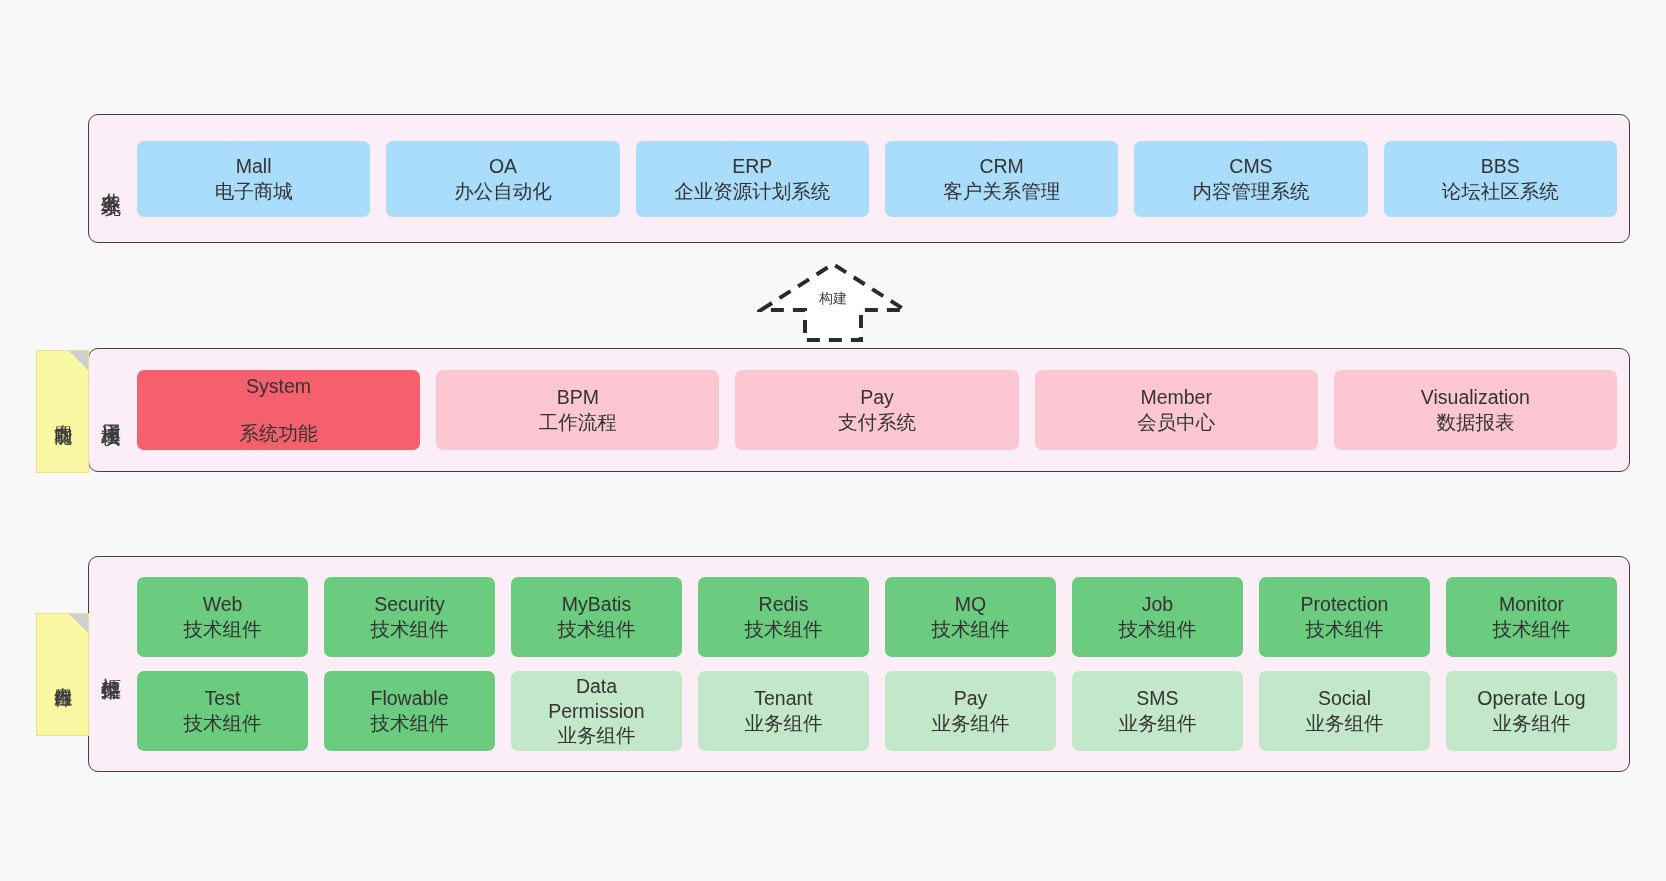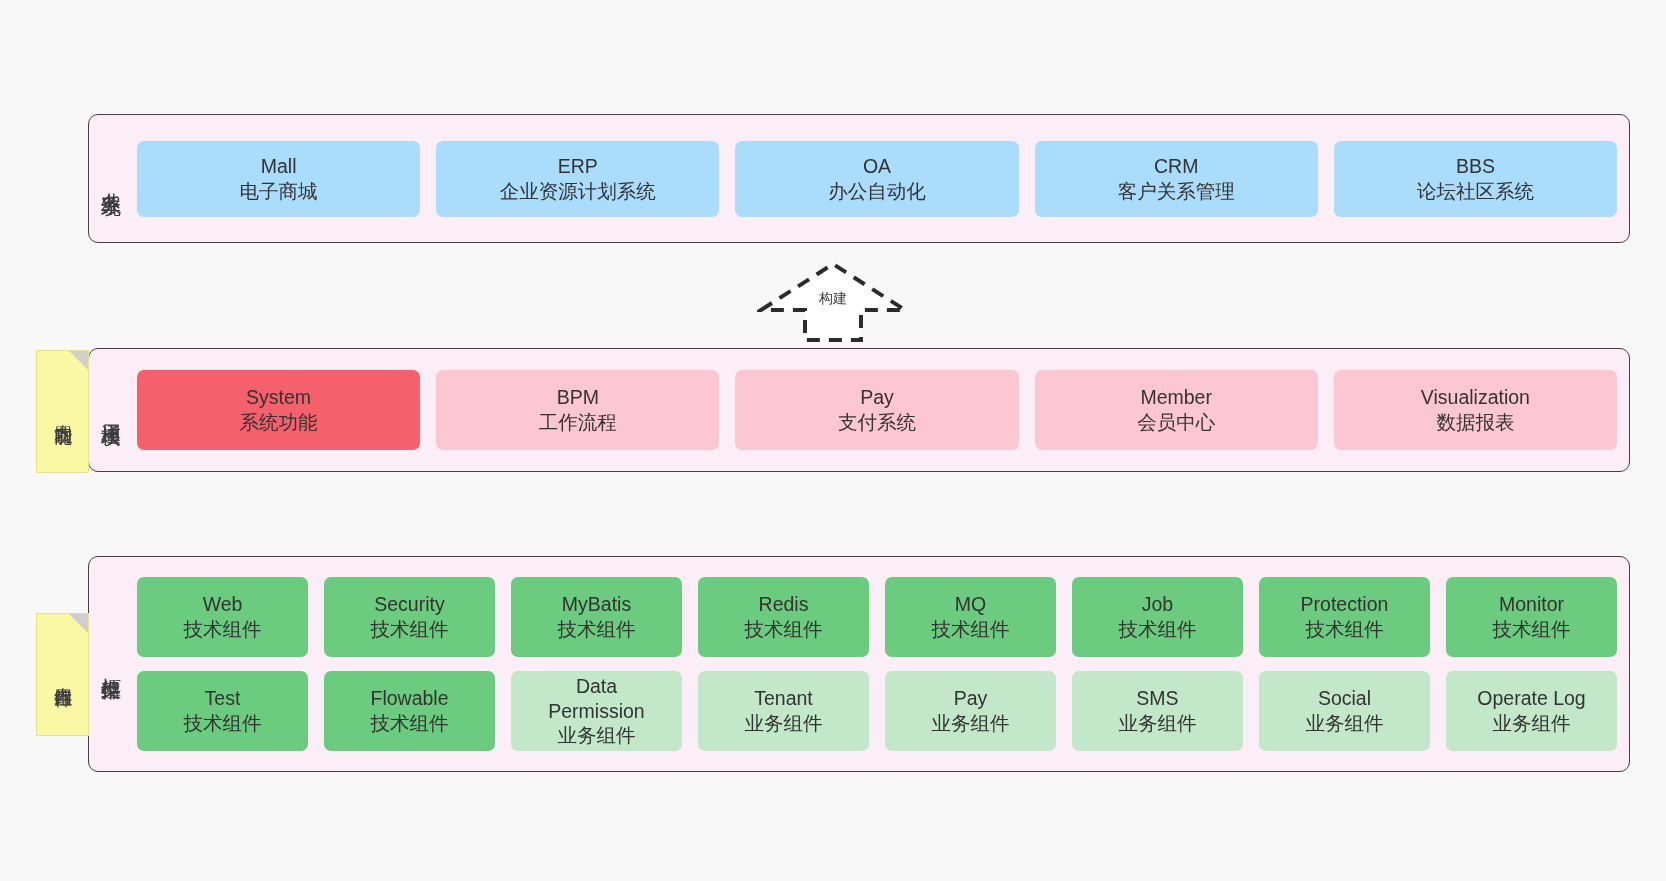--- a/index.html
+++ b/index.html
@@ -79,21 +79,21 @@
     box-sizing: border-box;
     padding: 4px 20px;
     user-select: none;
   }
   .card .name { white-space: nowrap; }
   .card .sub  { white-space: nowrap; }
   .card.wrap .name { white-space: normal; }
 
   
   .c-blue        { background: #aadcfb; }
-  .c-red         { background: #f4606c; }
+  .c-red         { background: #f4606c; justify-content: space-between; }
   .c-pink        { background: #fcc7d2; }
   .c-green       { background: #6bcb7e; }
   .c-lightgreen  { background: #c2e8c9; }
 
   
   #layer-business { left: 88px; top: 114px; width: 1542px; height: 129px; }
   #layer-business .card { height: 76px; }
 
   
   #layer-common { left: 88px; top: 348px; width: 1542px; height: 124px; }
@@ -162,30 +162,34 @@
 
   <div class="layer" id="layer-business">
     <div class="layer-title">业务系统</div>
     <div class="layer-body">
       <div class="card-row">
         <div class="card c-blue">
           <span class="name">Mall</span>
           <span class="sub">电子商城</span>
         </div>
         <div class="card c-blue">
+          <span class="name">OA</span>
+          <span class="sub">办公自动化</span>
+        </div>
+        <div class="card c-blue">
           <span class="name">ERP</span>
           <span class="sub">企业资源计划系统</span>
         </div>
         <div class="card c-blue">
-          <span class="name">OA</span>
-          <span class="sub">办公自动化</span>
-        </div>
-        <div class="card c-blue">
           <span class="name">CRM</span>
           <span class="sub">客户关系管理</span>
+        </div>
+        <div class="card c-blue">
+          <span class="name">CMS</span>
+          <span class="sub">内容管理系统</span>
         </div>
         <div class="card c-blue">
           <span class="name">BBS</span>
           <span class="sub">论坛社区系统</span>
         </div>
       </div>
     </div>
   </div>
 
   <div class="block-arrow" id="arrow-build">

